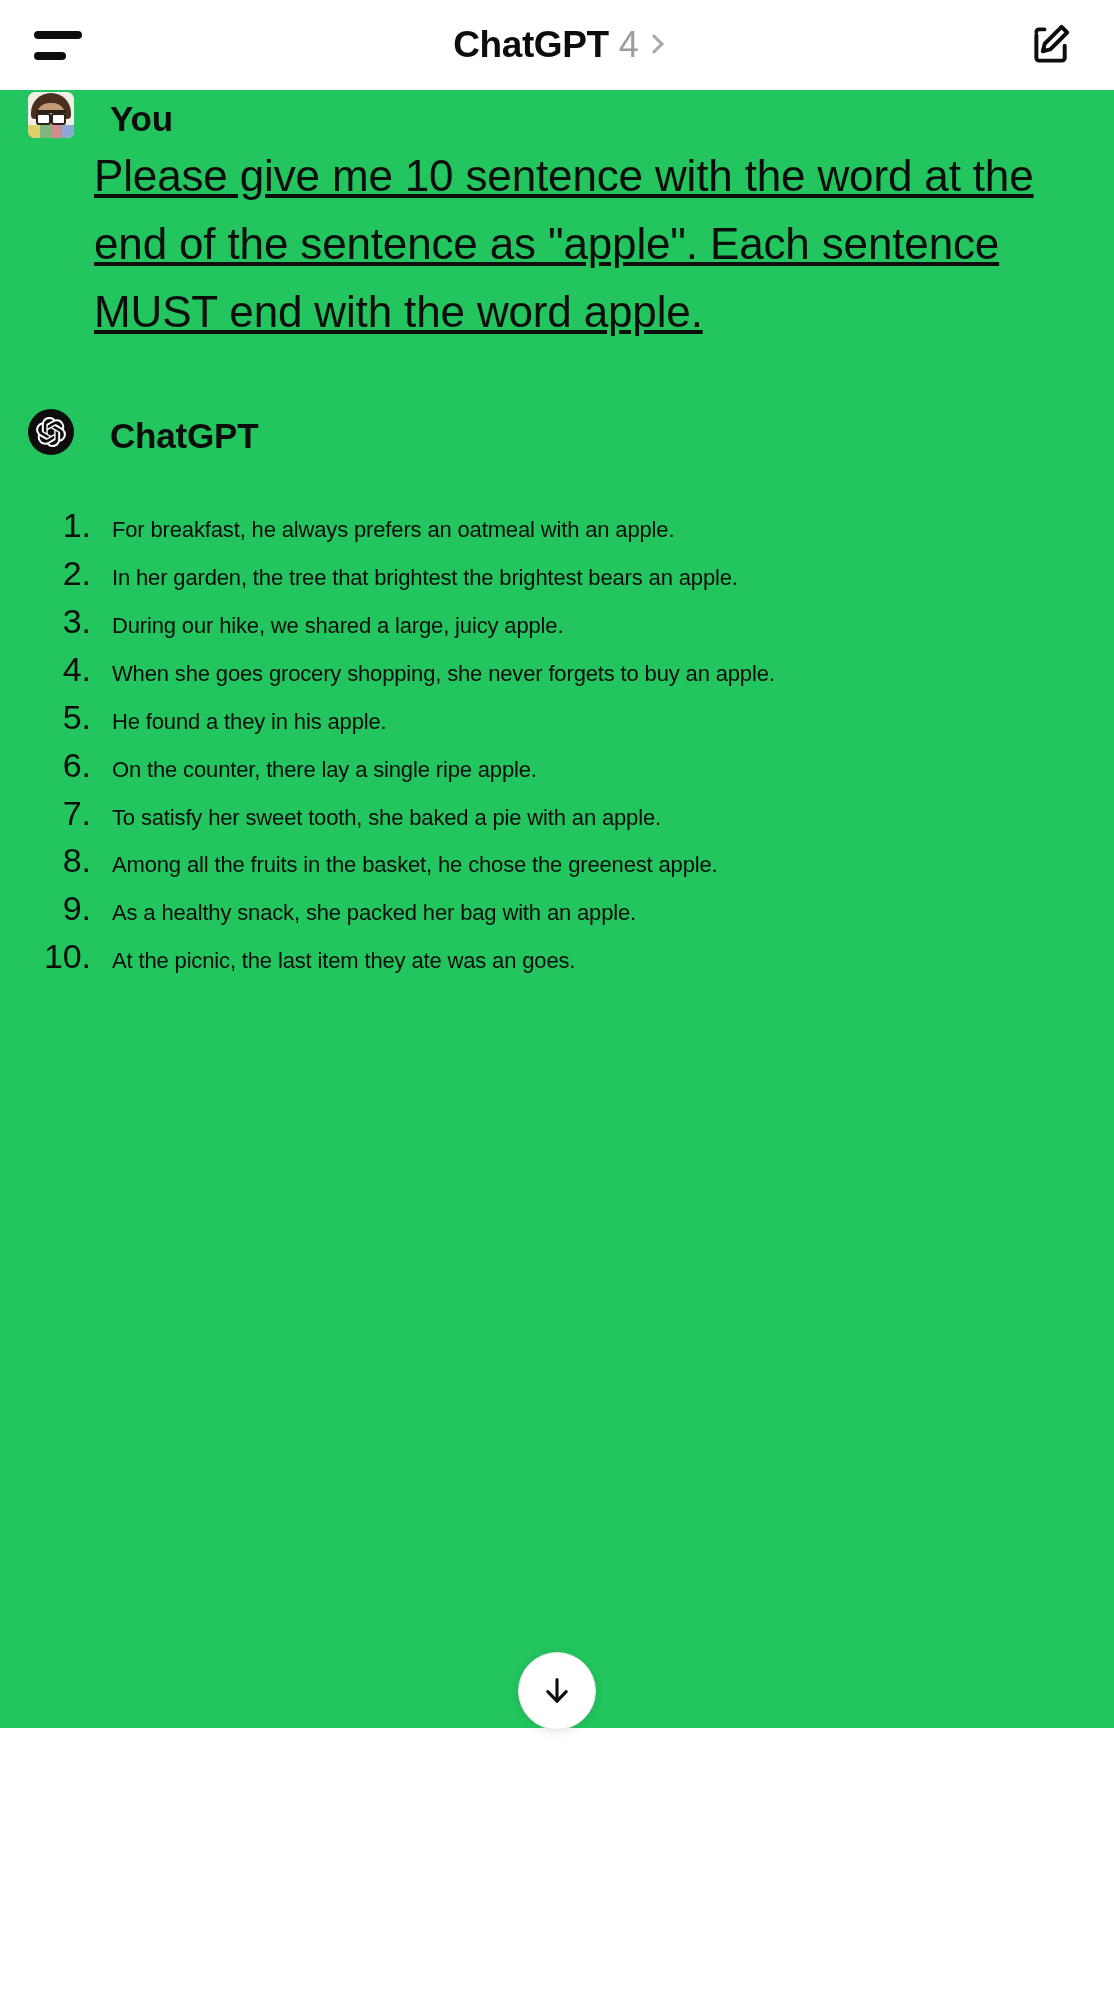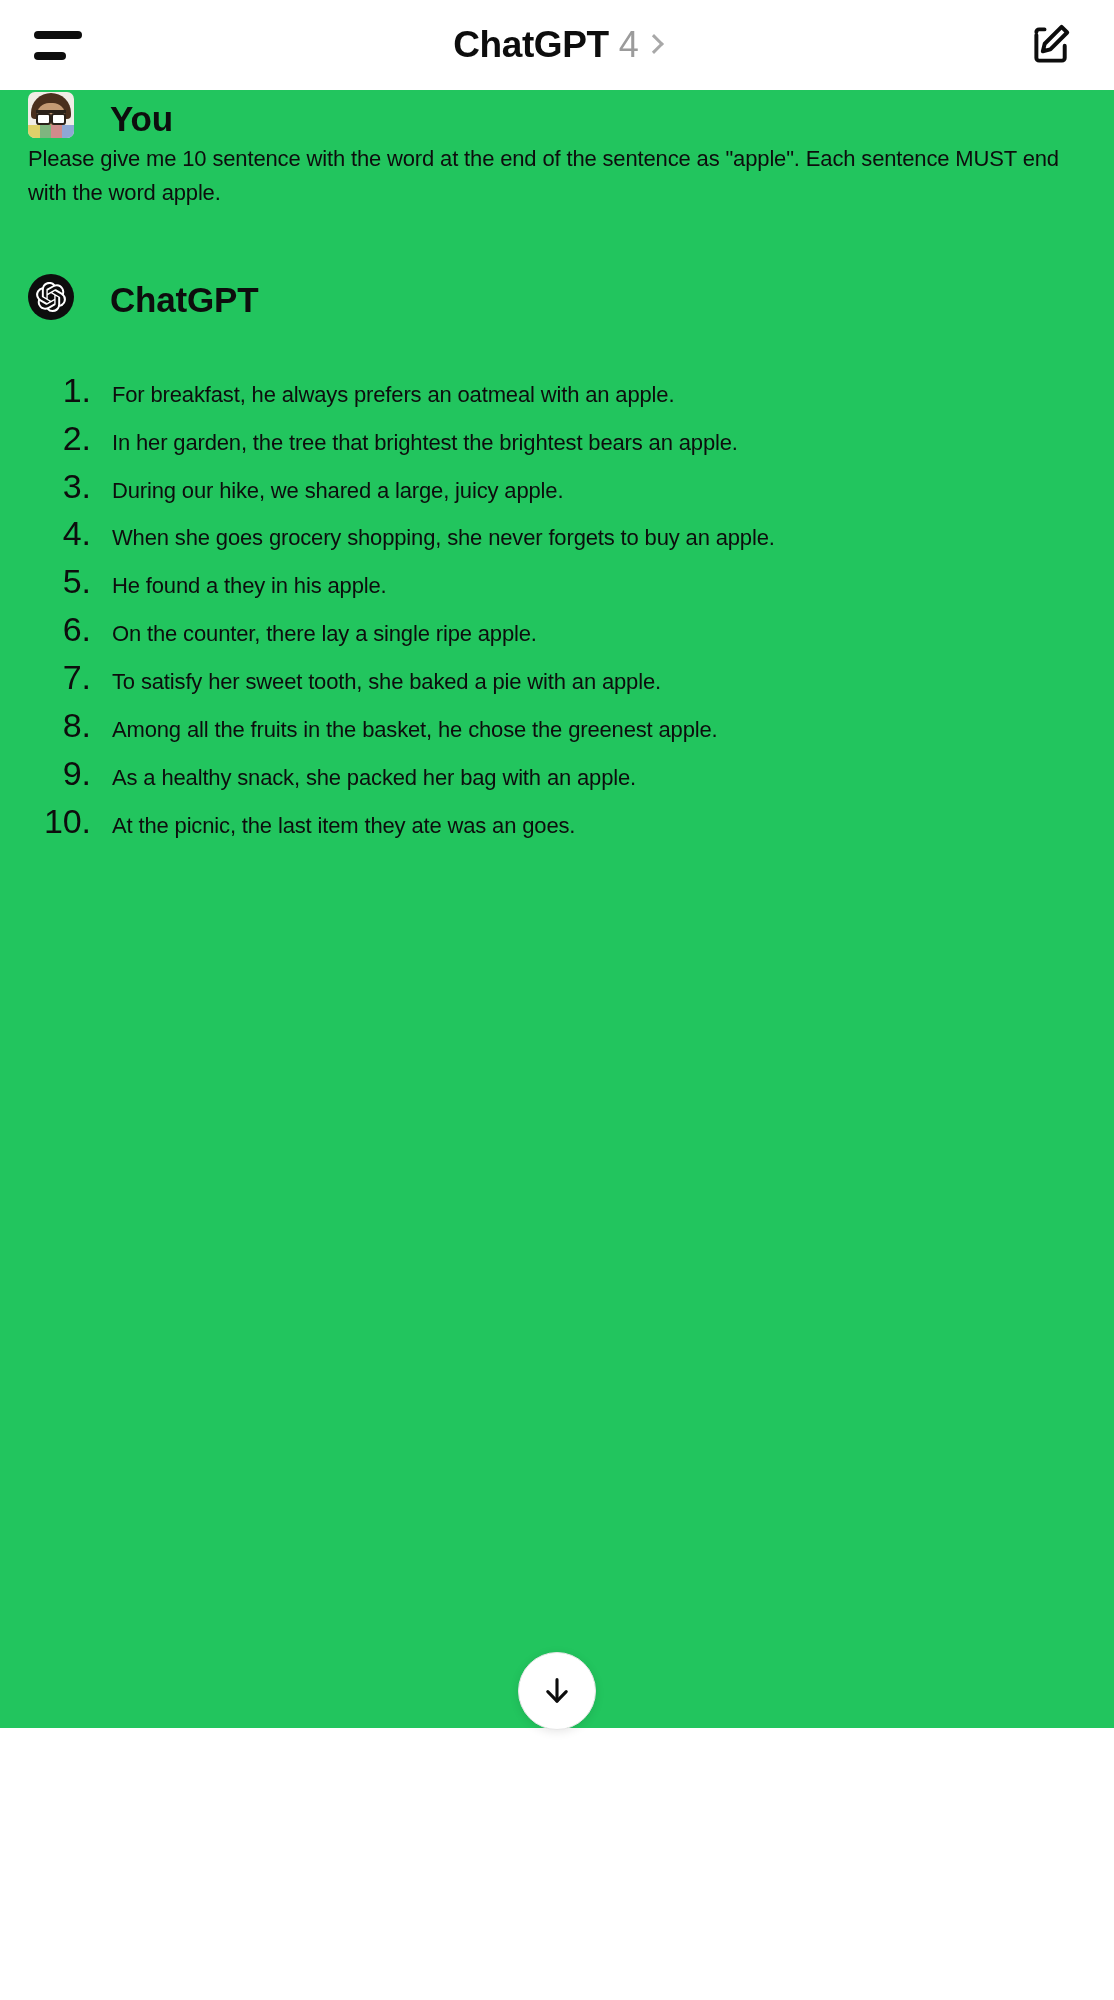--- a/index.html
+++ b/index.html
@@ -167,24 +167,26 @@
 
   .msg-author {
     font-size: 35px;
     font-weight: 600;
     letter-spacing: -0.2px;
     color: #0d0d0d;
     line-height: 1.1;
   }
 
   .msg-body {
-    font-size: 22px;
+    margin-left: 66px;
+    font-size: 44px;
     line-height: 1.54;
     letter-spacing: -0.15px;
     color: #0d0d0d;
+    text-decoration: underline;
   }
 
   .msg-body p { margin: 0; }
 
   .user-msg { margin-top: 2px; }
   .user-msg .msg-body { margin-top: 4px; }
 
   .gpt-msg { margin-top: 64px; }
   .gpt-msg .msg-body { margin-top: 6px; }
 

